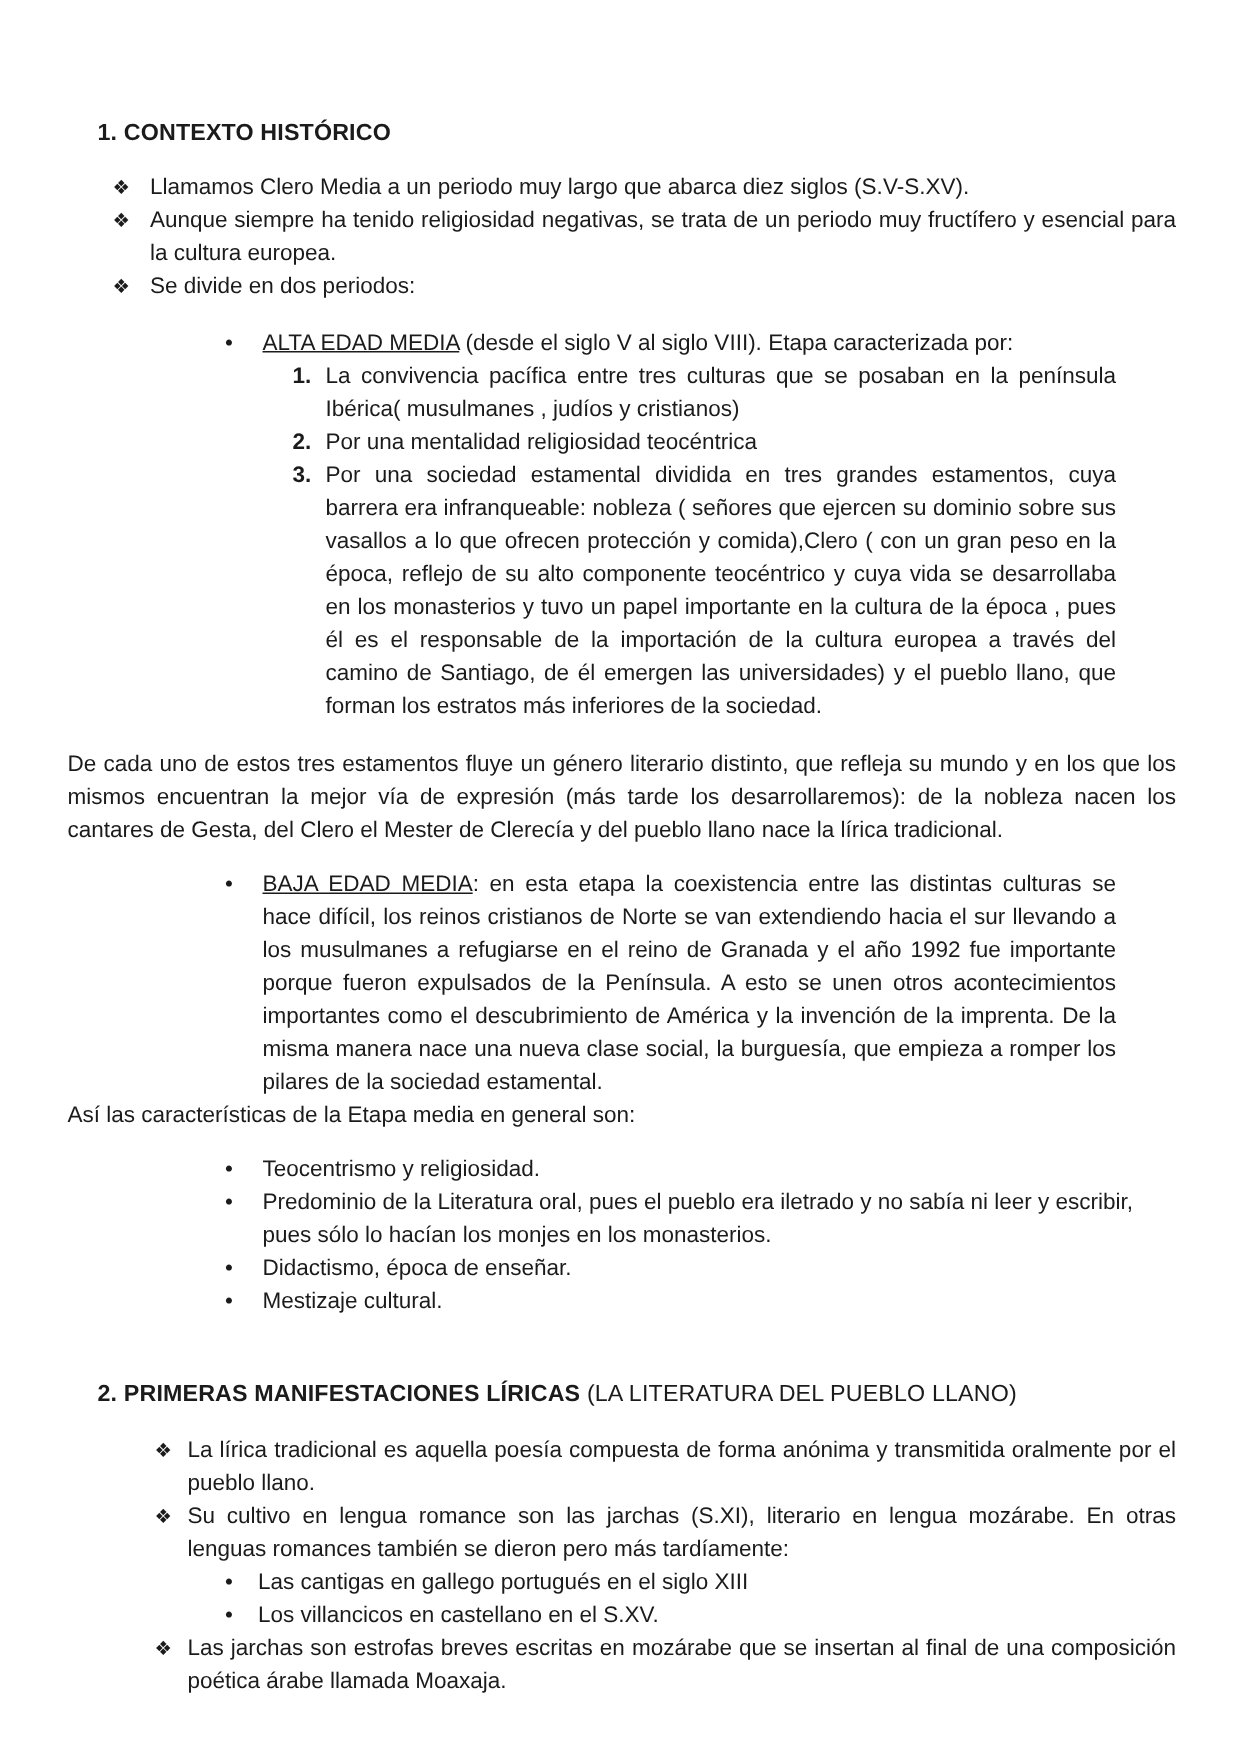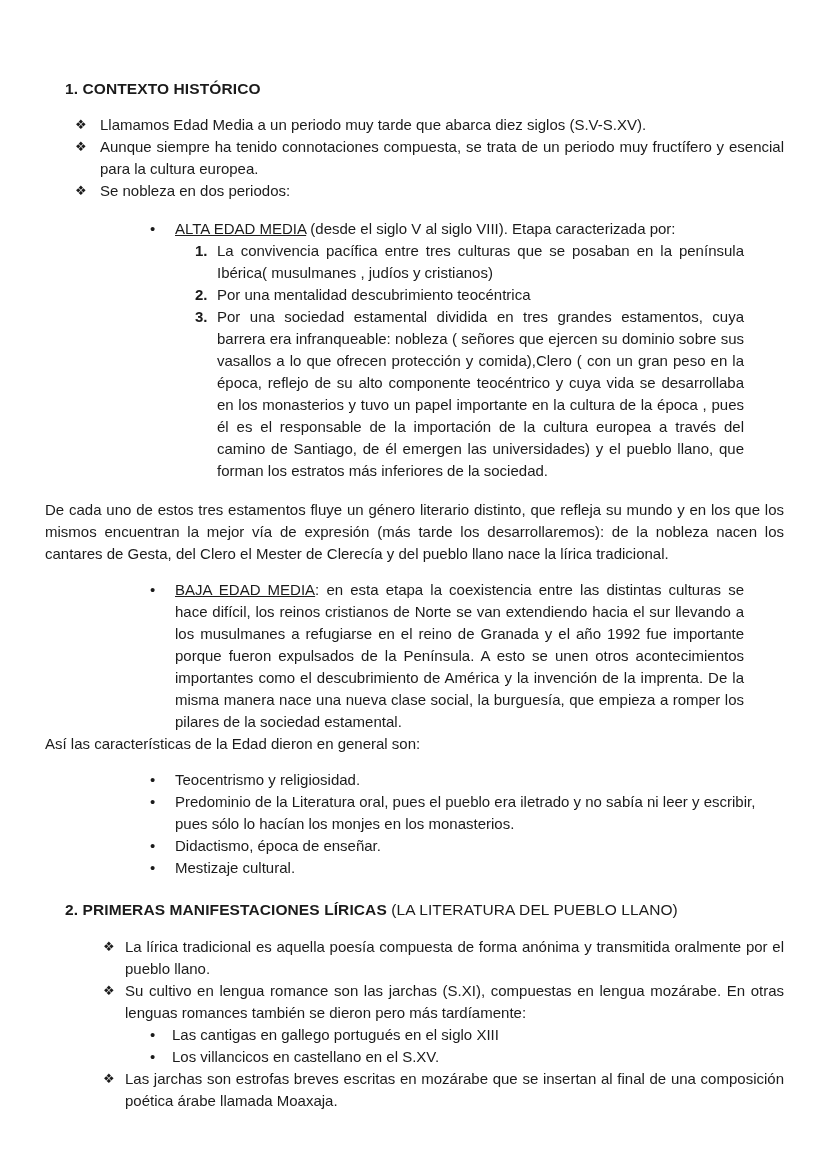--- a/index.html
+++ b/index.html
@@ -5,21 +5,21 @@
   * { margin:0; padding:0; box-sizing:border-box; }
   html,body { background:#ffffff; }
   body {
     width:828px; height:1171px; overflow:hidden;
     font-family:"Liberation Sans","DejaVu Sans",sans-serif;
     color:#1b1b1b;
   }
   .page { width:828px; height:1171px; padding:78px 44px 0 45px; font-size:15px; line-height:22px; }
   h1,h2 { font-size:15.5px; line-height:22px; font-weight:bold; padding-left:20px; letter-spacing:0.1px; }
   h1 { margin-bottom:14px; }
-  h2 { margin-top:20px; margin-bottom:15px; }
+  h2 { margin-top:40px; margin-bottom:15px; }
   h2 .reg { font-weight:normal; }
   .just { text-align:justify; }
   .u { text-decoration:underline; }
   b { font-weight:normal; }
   p.full { text-align:justify; }
   p.estamentos { margin-top:17px; }
   .li { display:flex; align-items:flex-start; }
   .li .b { flex:0 0 auto; }
   .li .t { flex:1 1 auto; min-width:0; }
   
@@ -45,57 +45,57 @@
 </style>
 </head>
 <body>
 
 <div class="page">
 
   <h1>1. CONTEXTO HISTÓRICO</h1>
 
   <div class="li d1">
     <span class="b">❖</span>
-    <div class="t">Llamamos Edad Media a un periodo muy tarde que abarca diez siglos (S.V-S.XV).</div>
+    <div class="t">Llamamos Clero Media a un periodo muy largo que abarca diez siglos (S.V-S.XV).</div>
   </div>
   <div class="li d1">
     <span class="b">❖</span>
-    <div class="t just">Aunque siempre ha tenido connotaciones compuesta, se trata de un periodo muy fructífero y esencial para la cultura europea.</div>
+    <div class="t just">Aunque siempre ha tenido religiosidad negativas, se trata de un periodo muy fructífero y esencial para la cultura europea.</div>
   </div>
   <div class="li d1">
     <span class="b">❖</span>
-    <div class="t">Se nobleza en dos periodos:</div>
+    <div class="t">Se divide en dos periodos:</div>
   </div>
 
   <div class="li alta gap-top">
     <span class="b">•</span>
     <div class="t"><span class="u">ALTA EDAD MEDIA</span><span> (desde el siglo V al siglo VIII). Etapa caracterizada por:</span></div>
   </div>
 
   <div class="li num">
     <span class="n">1.</span>
     <div class="t just">La convivencia pacífica entre tres culturas que se posaban en la península Ibérica( musulmanes , judíos y cristianos)</div>
   </div>
   <div class="li num">
     <span class="n">2.</span>
-    <div class="t">Por una mentalidad descubrimiento teocéntrica</div>
+    <div class="t">Por una mentalidad religiosidad teocéntrica</div>
   </div>
   <div class="li num">
     <span class="n">3.</span>
     <div class="t just"><span>Por una sociedad estamental dividida en tres grandes estamentos, cuya barrera era infranqueable: </span><b>nobleza</b><span> ( señores que ejercen su dominio sobre sus vasallos a lo que ofrecen protección y comida),</span><b>Clero</b><span> ( con un gran peso en la época, reflejo de su alto componente teocéntrico y cuya vida se desarrollaba en los monasterios y tuvo un papel importante en la cultura de la época , pues él es el responsable de la importación de la cultura europea a través del camino de Santiago, de él emergen las universidades) y el </span><b>pueblo llano</b><span>, que forman los estratos más inferiores de la sociedad.</span></div>
   </div>
 
   <p class="full estamentos">De cada uno de estos tres estamentos fluye un género literario distinto, que refleja su mundo y en los que los mismos encuentran la mejor vía de expresión (más tarde los desarrollaremos): de la nobleza nacen los cantares de Gesta, del Clero el Mester de Clerecía y del pueblo llano nace la lírica tradicional.</p>
 
   <div class="li alta gap-top-sm">
     <span class="b">•</span>
     <div class="t just"><span class="u">BAJA EDAD MEDIA</span><span>: en esta etapa la coexistencia entre las distintas culturas se hace difícil, los reinos cristianos de Norte se van extendiendo hacia el sur llevando a los musulmanes a refugiarse en el reino de Granada y el año 1992 fue importante porque fueron expulsados de la Península. A esto se unen otros acontecimientos importantes como el descubrimiento de América y la invención de la imprenta. De la misma manera nace una nueva clase social, la burguesía, que empieza a romper los pilares de la sociedad estamental.</span></div>
   </div>
 
-  <p>Así las características de la Edad dieron en general son:</p>
+  <p>Así las características de la Etapa media en general son:</p>
 
   <div class="li chars gap-top-sm">
     <span class="b">•</span>
     <div class="t">Teocentrismo y religiosidad.</div>
   </div>
   <div class="li chars">
     <span class="b">•</span>
     <div class="t">Predominio de la Literatura oral, pues el pueblo era iletrado y no sabía ni leer y escribir, pues sólo lo hacían los monjes en los monasterios.</div>
   </div>
   <div class="li chars">
@@ -108,21 +108,21 @@
   </div>
 
   <h2><span>2. PRIMERAS MANIFESTACIONES LÍRICAS</span><span class="reg"> (LA LITERATURA DEL PUEBLO LLANO)</span></h2>
 
   <div class="li d2">
     <span class="b">❖</span>
     <div class="t just">La lírica tradicional es aquella poesía compuesta de forma anónima y transmitida oralmente por el pueblo llano.</div>
   </div>
   <div class="li d2">
     <span class="b">❖</span>
-    <div class="t just">Su cultivo en lengua romance son las jarchas (S.XI), compuestas en lengua mozárabe. En otras lenguas romances también se dieron pero más tardíamente:</div>
+    <div class="t just">Su cultivo en lengua romance son las jarchas (S.XI), literario en lengua mozárabe. En otras lenguas romances también se dieron pero más tardíamente:</div>
   </div>
   <div class="li sd">
     <span class="b">•</span>
     <div class="t">Las cantigas en gallego portugués en el siglo XIII</div>
   </div>
   <div class="li sd">
     <span class="b">•</span>
     <div class="t">Los villancicos en castellano en el S.XV.</div>
   </div>
   <div class="li d2">

